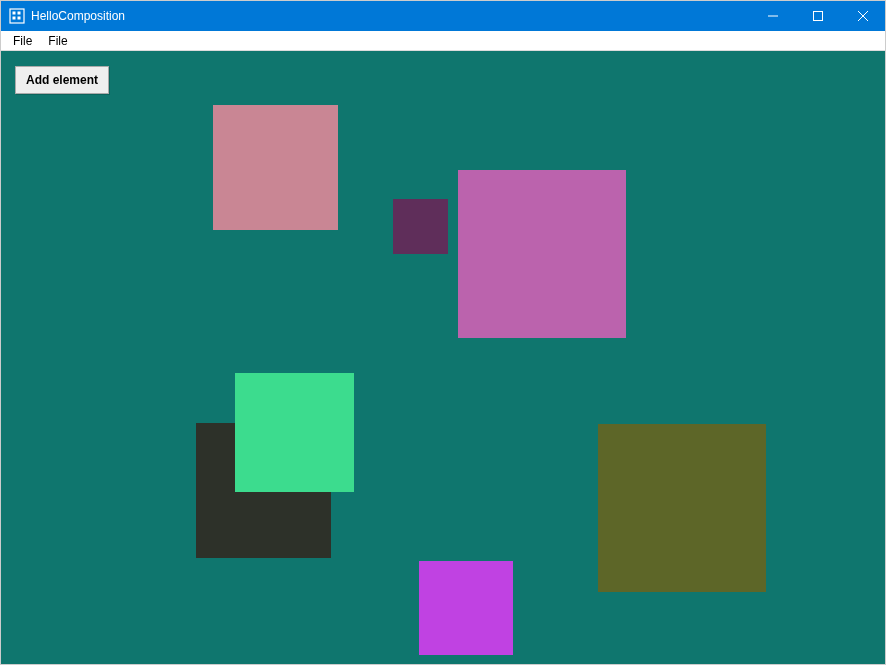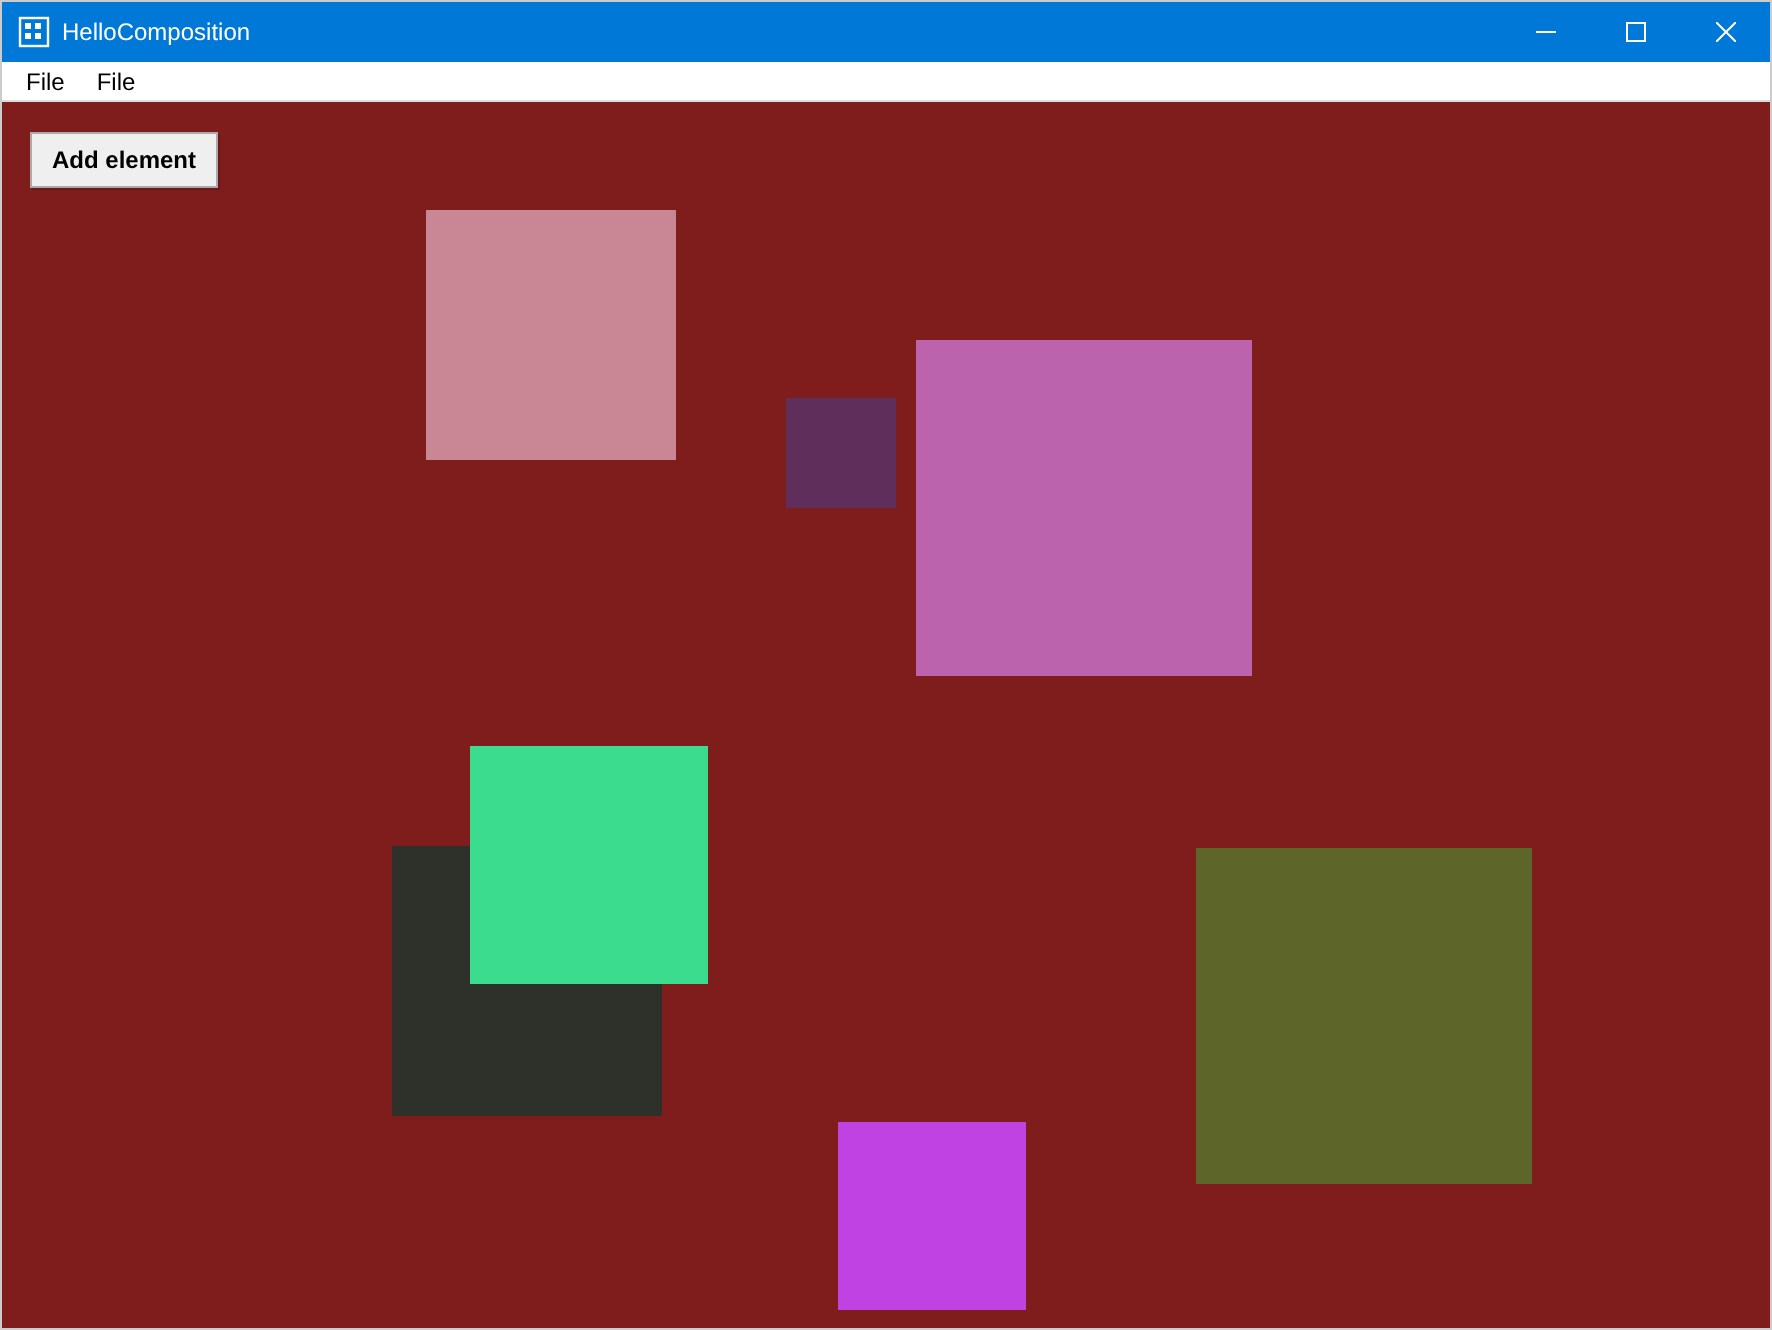--- a/index.html
+++ b/index.html
@@ -43,21 +43,21 @@
       align-items: center;
       padding: 0 4px;
       font-size: 12px;
       color: #000000;
     }
     .menu-item { padding: 16px 8px; }
     .client-area {
       position: relative;
       width: 100%;
       height: calc(100% - 50px);
-      background: #7f1d1d;
+      background: #0f766e;
     }
     .add-btn {
       position: absolute;
       left: 14px; top: 15px;
       padding: 6px 10px;
       background: #efefef;
       border: 1px solid #aaaaaa;
       font-family: Verdana, sans-serif;
       font-size: 12px;
       font-weight: bold;

